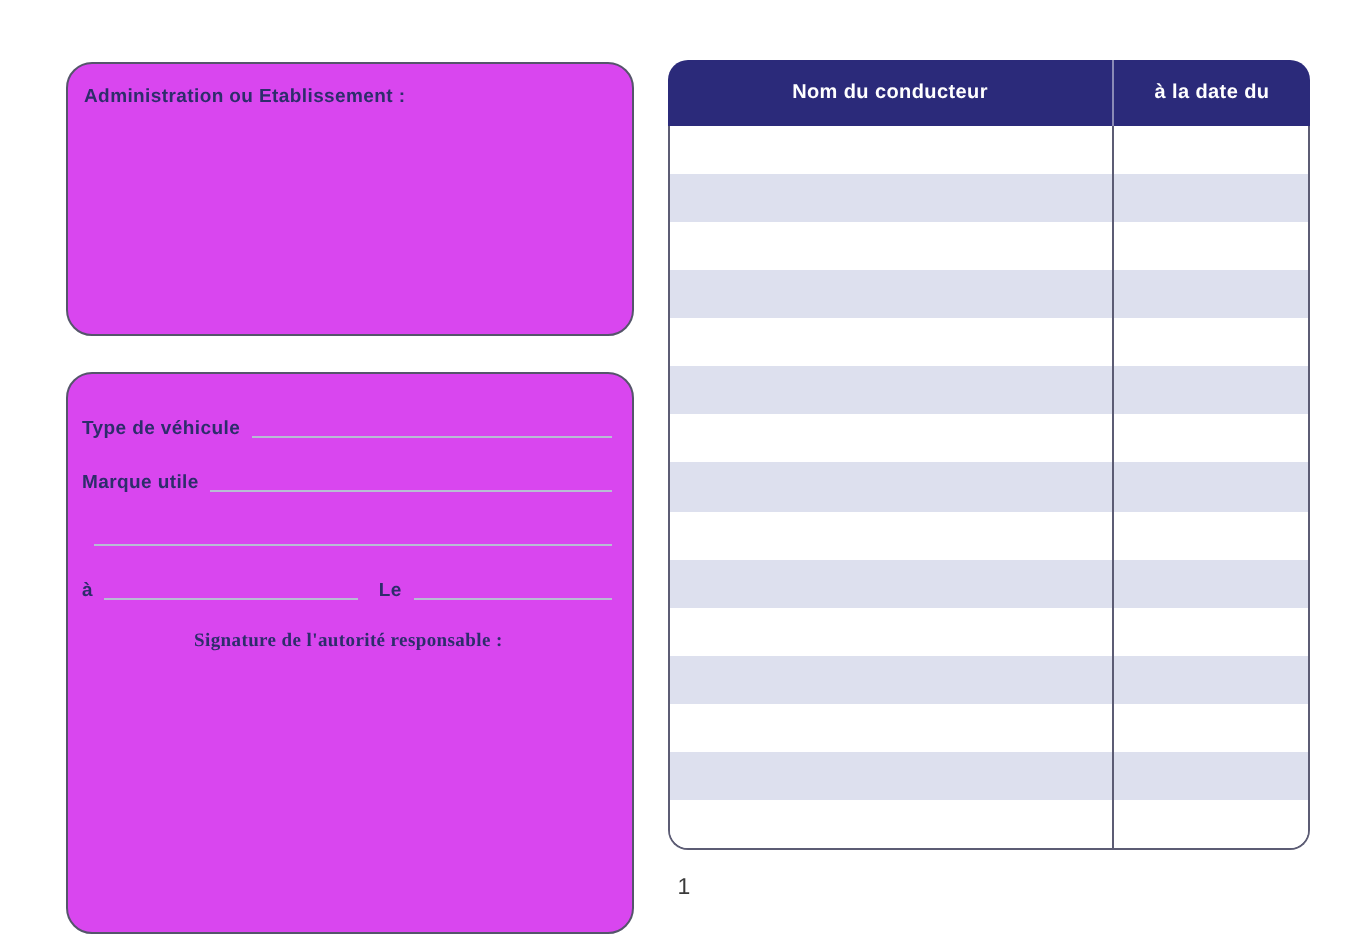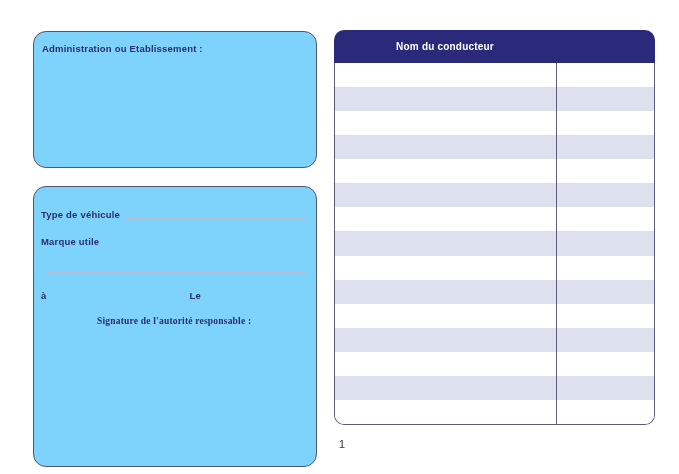--- a/index.html
+++ b/index.html
@@ -13,21 +13,21 @@
   *{margin:0;padding:0;box-sizing:border-box;}
   html,body{background:#fff;}
   body{
     width:679px;height:474px;position:relative;overflow:hidden;
     font-family:"Liberation Sans", sans-serif;
   }
   
   .rbox{
     position:absolute;left:33px;width:284px;
     border:1px solid var(--box-border);
-    border-radius:13px;background:#7dd3fc;
+    border-radius:13px;background:#d946ef;
   }
   .admin-box{top:31px;height:137px;padding:11px 10px 0 8px;}
   .vehicle-box{top:186px;height:281px;padding:7px 9px 0 7px;}
   .box-label,.field-label{
     color:var(--navy);font-weight:bold;font-size:9.5px;letter-spacing:.2px;
   }
   .field-row{
     display:flex;align-items:flex-end;height:27px;
   }
   .field-row .field-label{padding-bottom:1px;white-space:nowrap;}
@@ -99,20 +99,21 @@
     <span class="rule w-le second"></span>
   </div>
   <div class="signature-row">
     <span class="field-label">Signature de l'autorité responsable :</span>
   </div>
 </div>
 
 <div class="conductor-table">
   <div class="thead">
     <div class="th col-name">Nom du conducteur</div>
+    <div class="th col-date">à la date du</div>
   </div>
   <div class="tbody">
       <div class="trow">
         <div class="td left"></div>
         <div class="td right"></div>
       </div>
       <div class="trow alt">
         <div class="td left"></div>
         <div class="td right"></div>
       </div>

